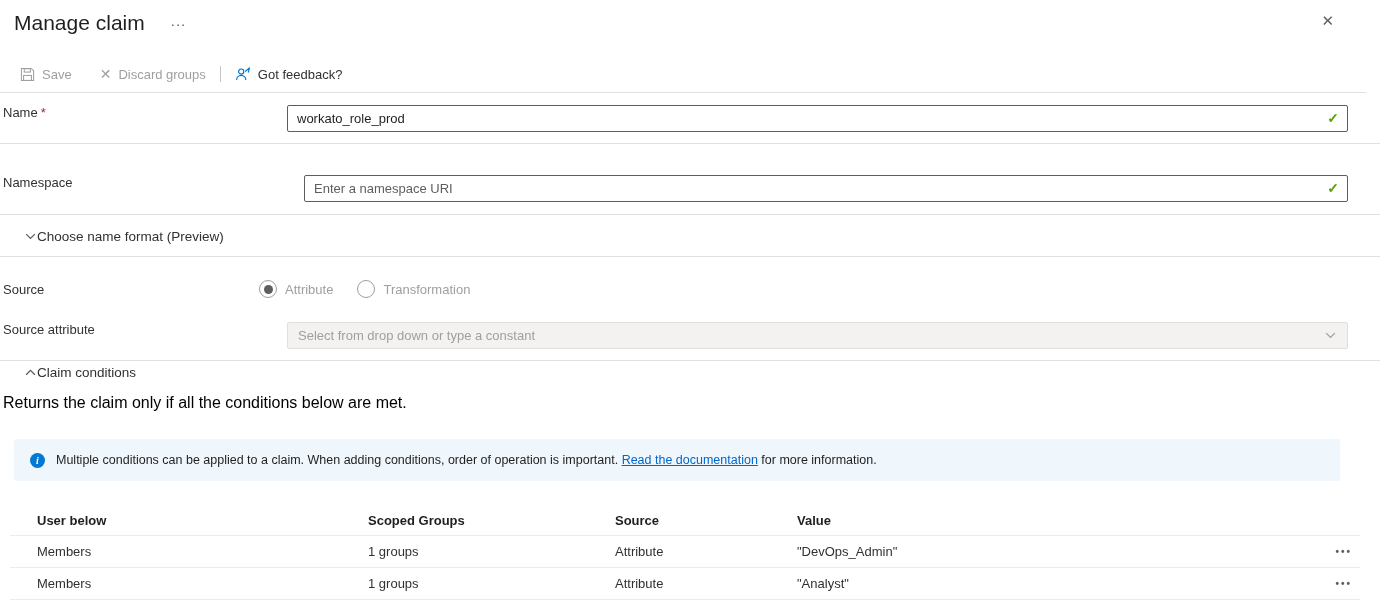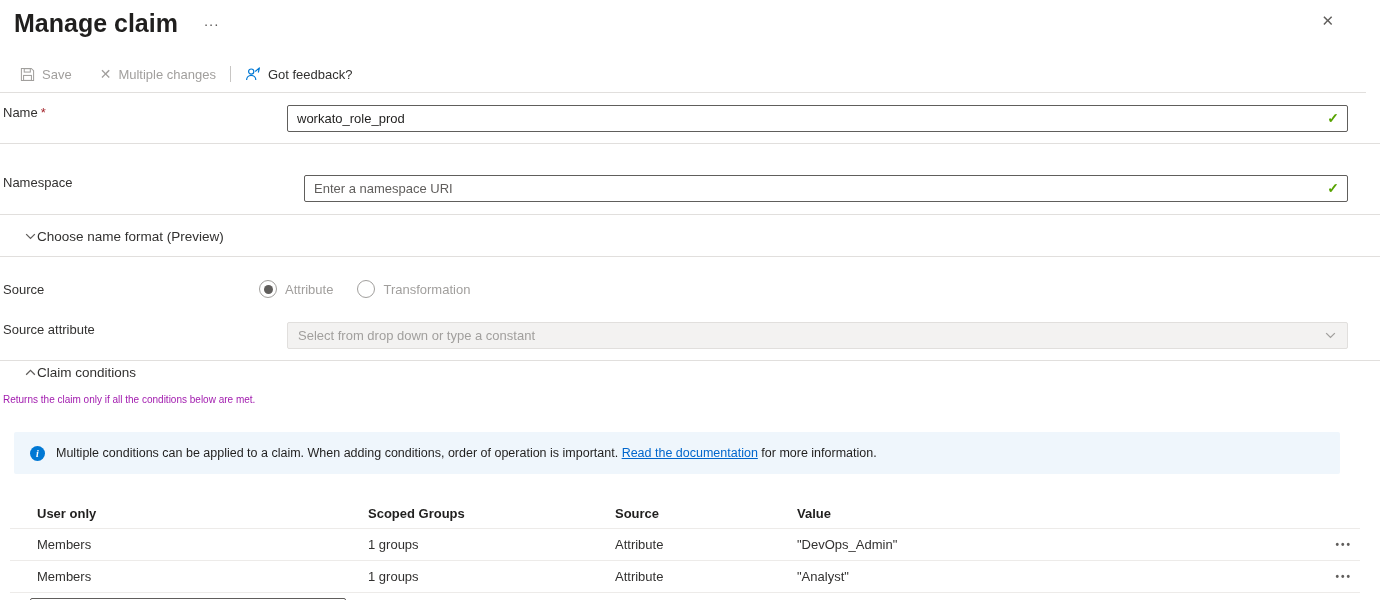--- a/index.html
+++ b/index.html
@@ -2,21 +2,21 @@
 <html><head>
 <meta charset="utf-8">
 <style>
   * { margin:0; padding:0; box-sizing:border-box; }
   html,body { width:1380px; height:600px; background:#ffffff; overflow:hidden;
     font-family:"Liberation Sans", sans-serif; color:#323130; }
   .panel { position:relative; width:1380px; height:600px; }
 
   
   .hdr { display:flex; align-items:flex-start; padding:10px 14px 0 14px; }
-  .title { font-size:25px; font-weight:700; color:#201f1e; line-height:26px; }
+  .title { font-size:21px; font-weight:400; color:#201f1e; line-height:26px; }
   .title-ellipsis { margin-left:26px; margin-top:2px; color:#605e5c; font-size:15px; letter-spacing:1px; cursor:pointer; }
   .close-btn { margin-left:auto; margin-right:32px; color:#605e5c; font-size:15px; margin-top:2px; cursor:pointer; }
 
   
   .toolbar { display:flex; align-items:center; margin:27px 14px 0 20px; height:22px; font-size:13px; }
   .tb-item { display:flex; align-items:center; gap:7px; cursor:pointer; }
   .tb-disabled { color:#a19f9d; cursor:default; }
   .tb-sep { width:1px; height:16px; background:#c8c6c4; margin:0 14px; }
   .tb-x { font-size:14px; color:#a19f9d; }
   .mr28 { margin-right:28px; }
@@ -58,21 +58,21 @@
   .radio-enabled .radio-circle { border-color:#605e5c; cursor:pointer; }
 
   
   .row-srcattr { margin-top:24px; }
   .combo-disabled { height:27px; background:#f3f2f1; border:1px solid #e1dfdd; border-radius:2px;
     display:flex; align-items:center; padding:0 10px; font-size:13px; color:#a19f9d; }
   .combo-disabled .chev { margin-left:auto; color:#a19f9d; }
   .rule-above-cc { margin-top:11px; }
 
   .sec-claimcond { }
-  .cc-desc { margin:11px 0 0 3px; font-size:10px; color:#a21caf; }
+  .cc-desc { margin:11px 0 0 3px; font-size:16px; color:#000000; }
 
   
   .banner { margin:27px 40px 0 14px; background:#eff6fc; border-radius:2px; height:42px;
     display:flex; align-items:center; padding:0 16px; gap:11px; font-size:12.5px; color:#201f1e; }
   .info-icon { width:15px; height:15px; min-width:15px; border-radius:50%; background:#0078d4; color:#fff;
     display:inline-flex; align-items:center; justify-content:center; font-size:10px; font-weight:700;
     font-family:"Liberation Serif", serif; font-style:italic; }
   .banner a { color:#0066cc; text-decoration:underline; cursor:pointer; }
 
   
@@ -112,21 +112,21 @@
         <svg width="15" height="15" viewBox="0 0 16 16">
             <path d="M1.5 1.5 h10.5 l2.5 2.5 v10.5 h-13 z" fill="none" stroke="#a19f9d" stroke-width="1.1"></path>
             <rect x="4.5" y="1.8" width="6.5" height="3.6" fill="none" stroke="#a19f9d" stroke-width="1.1"></rect>
             <rect x="3.8" y="9" width="8.4" height="5.3" fill="none" stroke="#a19f9d" stroke-width="1.1"></rect>
           </svg>
       </span>
       <span>Save</span>
     </div>
     <div class="tb-item tb-disabled">
       <span class="tb-x">✕</span>
-      <span>Multiple changes</span>
+      <span>Discard groups</span>
     </div>
     <div class="tb-sep"></div>
     <div class="tb-item">
       <span style="display:inline-flex">
         <svg width="16" height="16" viewBox="0 0 16 16">
             <circle cx="6.2" cy="5.6" r="2.6" fill="none" stroke="#0078d4" stroke-width="1.2"></circle>
             <path d="M1.6 14 c0-2.6 2-4.6 4.6-4.6 s4.6 2 4.6 4.6" fill="none" stroke="#0078d4" stroke-width="1.2"></path>
             <path d="M10.2 5.5 l4.2 -3.6 l-1.1 4.6" fill="none" stroke="#0078d4" stroke-width="1.2" stroke-linejoin="round"></path>
           </svg>
       </span>
@@ -208,21 +208,21 @@
     <span class="info-icon">i</span>
     <span>
       <span>Multiple conditions can be applied to a claim.  When adding conditions, order of operation is important.</span>
       <a>Read the documentation</a>
       <span>for more information.</span>
     </span>
   </div>
 
   <div class="tbl">
     <div class="trow thead">
-      <span class="c1">User only</span>
+      <span class="c1">User below</span>
       <span class="c2">Scoped Groups</span>
       <span class="c3">Source</span>
       <span class="c4">Value</span>
       <span class="c5"></span>
     </div>
     <hr class="rule-tbl">
 
     <div class="trow tdata">
       <span class="c1">Members</span>
       <span class="c2">1 groups</span>

